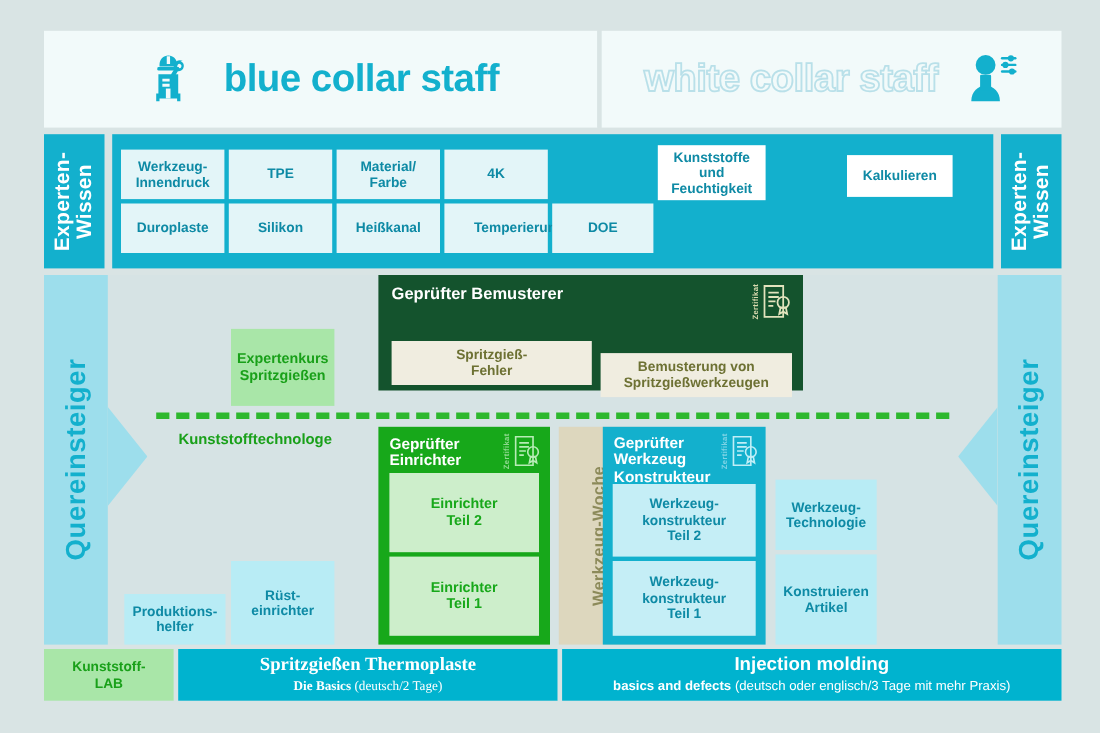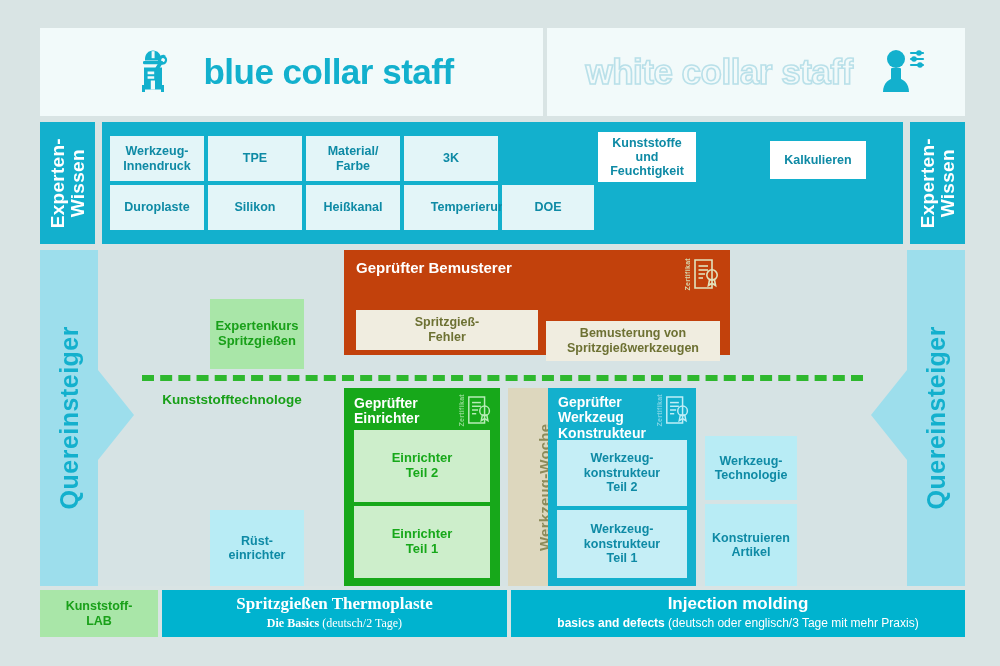--- a/index.html
+++ b/index.html
@@ -78,21 +78,21 @@
 
   .box-lightcyan { background:#b8ecf5; color:#0e8aa5; font-weight:bold; font-size:12.5px; line-height:1.15; }
   .box-lightgreen{ background:#a9e6a8; color:#19a019; font-weight:bold; font-size:13px;   line-height:1.15; }
 
   .label-plain {
     position:absolute; color:#19a019; font-weight:bold; font-size:13.5px;
     display:flex; align-items:center; justify-content:center;
   }
 
   
-  .olive-group { position:absolute; left:304px; top:0px; width:386px; height:105px; background:#c2410c; }
+  .olive-group { position:absolute; left:304px; top:0px; width:386px; height:105px; background:#14532d; }
   .olive-title { position:absolute; left:12px; top:9px; color:#ffffff; font-weight:bold; font-size:15px; }
   .olive-sub {
     position:absolute; background:#f0ede0; color:#6d7133; font-weight:bold;
     font-size:12.5px; line-height:1.18; display:flex; align-items:center; justify-content:center; text-align:center;
   }
 
   
   .green-group { position:absolute; left:304px; top:138px; width:156px; height:198px; background:#17a81a; }
   .green-title { position:absolute; left:10px; top:8px; color:#ffffff; font-weight:bold; font-size:14px; line-height:1.1; }
   .green-sub {
@@ -194,21 +194,21 @@
       <span>Experten-<br>Wissen</span>
     </div>
     <div class="exp-side right">
       <span>Experten-<br>Wissen</span>
     </div>
     <div class="exp-mid">
       <div class="exp-grid">
         <div class="exp-cell" style="left:0px;  top:4px;  width:94px; height:45px;">Werkzeug-<br>Innendruck</div>
         <div class="exp-cell" style="left:196px;top:4px;  width:94px; height:45px;">Material/<br>Farbe</div>
         <div class="exp-cell" style="left:98px; top:4px;  width:94px; height:45px;">TPE</div>
-        <div class="exp-cell" style="left:294px;top:4px;  width:94px; height:45px;">3K</div>
+        <div class="exp-cell" style="left:294px;top:4px;  width:94px; height:45px;">4K</div>
         <div class="exp-cell white" style="left:488px;top:0px;  width:98px; height:50px;">Kunststoffe<br>und<br>Feuchtigkeit</div>
         <div class="exp-cell white" style="left:660px;top:9px;  width:96px; height:38px;text-align:center;">Kalkulieren</div>
 
         <div class="exp-cell" style="left:0px;  top:53px; width:94px; height:45px;">Duroplaste</div>
         <div class="exp-cell" style="left:98px; top:53px; width:94px; height:45px;">Silikon</div>
         <div class="exp-cell" style="left:196px;top:53px; width:94px; height:45px;">Heißkanal</div>
         <div class="exp-cell" style="left:294px;top:53px; width:94px; height:45px;padding-left:42px;">Temperierung</div>
         <div class="exp-cell" style="left:392px;top:53px; width:92px; height:45px;">DOE</div>
       </div>
     </div>
@@ -225,20 +225,21 @@
       <span>Quereinsteiger</span>
     </div>
     <div class="arrow right"></div>
 
     <div class="dashline"></div>
 
     <div class="box box-lightgreen" style="left:170px; top:49px; width:94px; height:70px;">Expertenkurs<br>Spritzgießen</div>
 
     <div class="label-plain" style="left:102px; top:138px; width:180px; height:22px;">Kunststofftechnologe</div>
 
+    <div class="box box-lightcyan" style="left:73px; top:290px; width:92px; height:46px;">Produktions-<br>helfer</div>
     <div class="box box-lightcyan" style="left:170px; top:260px; width:94px; height:76px;">Rüst-<br>einrichter</div>
 
     <div class="box box-lightcyan" style="left:665px; top:186px; width:92px; height:64px;">Werkzeug-<br>Technologie</div>
     <div class="box box-lightcyan" style="left:665px; top:254px; width:92px; height:82px;">Konstruieren<br>Artikel</div>
 
     <div class="olive-group">
       <div class="olive-title">Geprüfter Bemusterer</div>
       <div class="cert" style="right:10px; top:8px;">
         <span class="cert-word" style="color:#d8d9ae;">Zertifikat</span>
         <svg width="28" height="32" viewBox="0 0 28 32">

